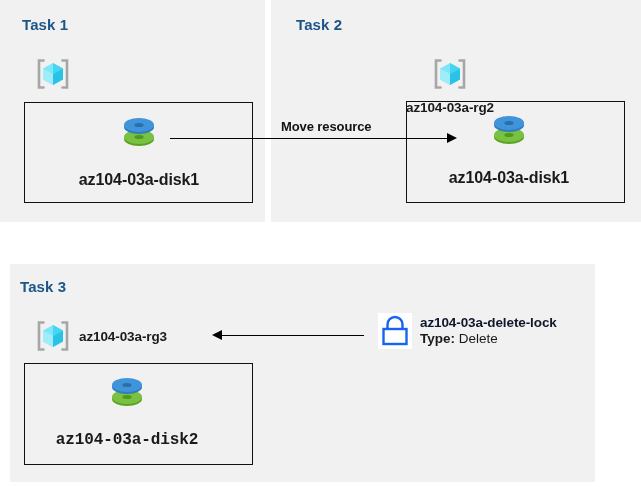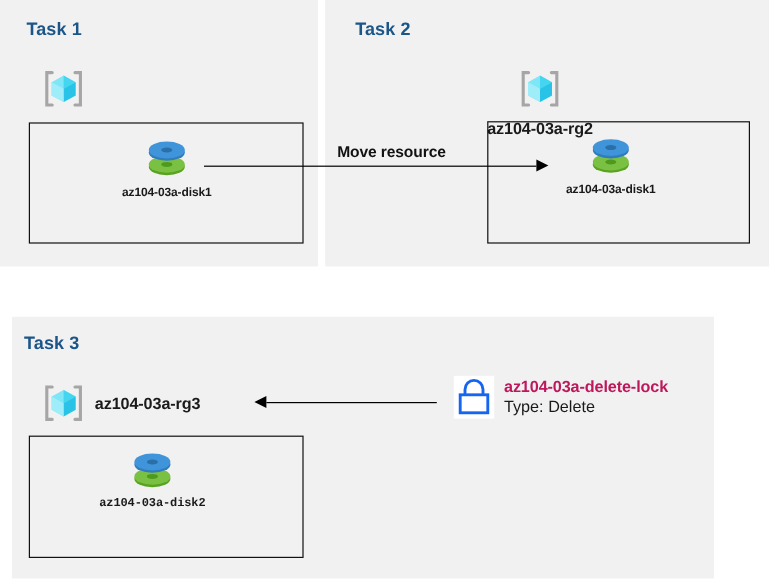--- a/index.html
+++ b/index.html
@@ -54,23 +54,23 @@
 
   .disk-block {
     position: absolute;
     display: flex;
     flex-direction: column;
     align-items: center;
     white-space: nowrap;
   }
   .disk-name {
     font-weight: bold;
-    font-size: 10px;
+    font-size: 16px;
     color: #1a1a1a;
-    margin-top: 3px;
+    margin-top: 19px;
     letter-spacing: -0.1px;
   }
 
   .move-label {
     position: absolute;
     font-weight: bold;
     font-size: 13px;
     color: #111111;
     white-space: nowrap;
     letter-spacing: -0.1px;
@@ -105,28 +105,28 @@
   }
   .lock-text-wrap {
     display: flex;
     flex-direction: column;
     line-height: 1.18;
     padding-top: 2px;
   }
   .lock-name {
     font-weight: bold;
     font-size: 13.5px;
-    color: #be185d;
+    color: #0f172a;
     letter-spacing: -0.1px;
   }
   .lock-type-row {
     font-size: 13.5px;
     color: #1a1a1a;
   }
-  .lock-type-key { font-weight: normal; }
+  .lock-type-key { font-weight: bold; }
   .lock-type-val { font-weight: normal; }
 
   svg { display: block; }
 </style>
 </head>
 <body>
 
 <div class="panel" style="left:0px; top:0px; width:265px; height:222px;"></div>
 
 <div class="task-label" style="left:22px; top:16px;">Task 1</div>

